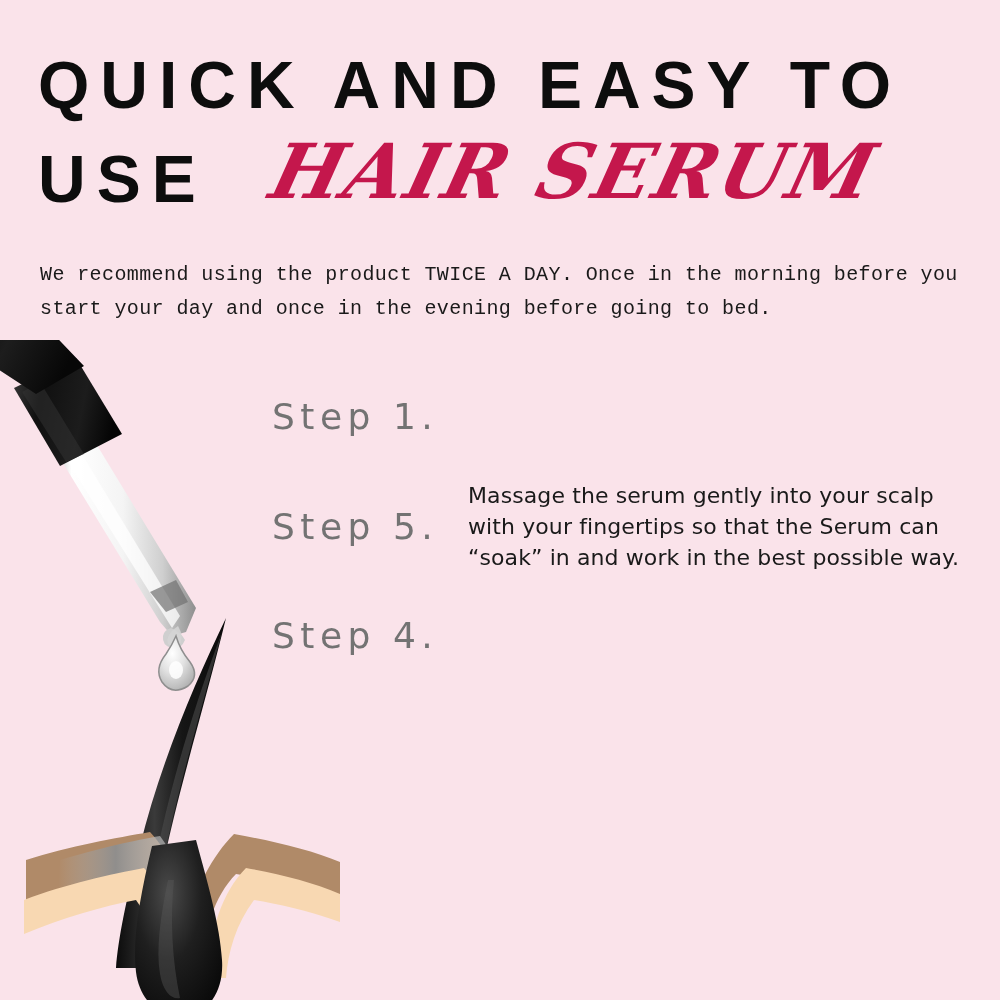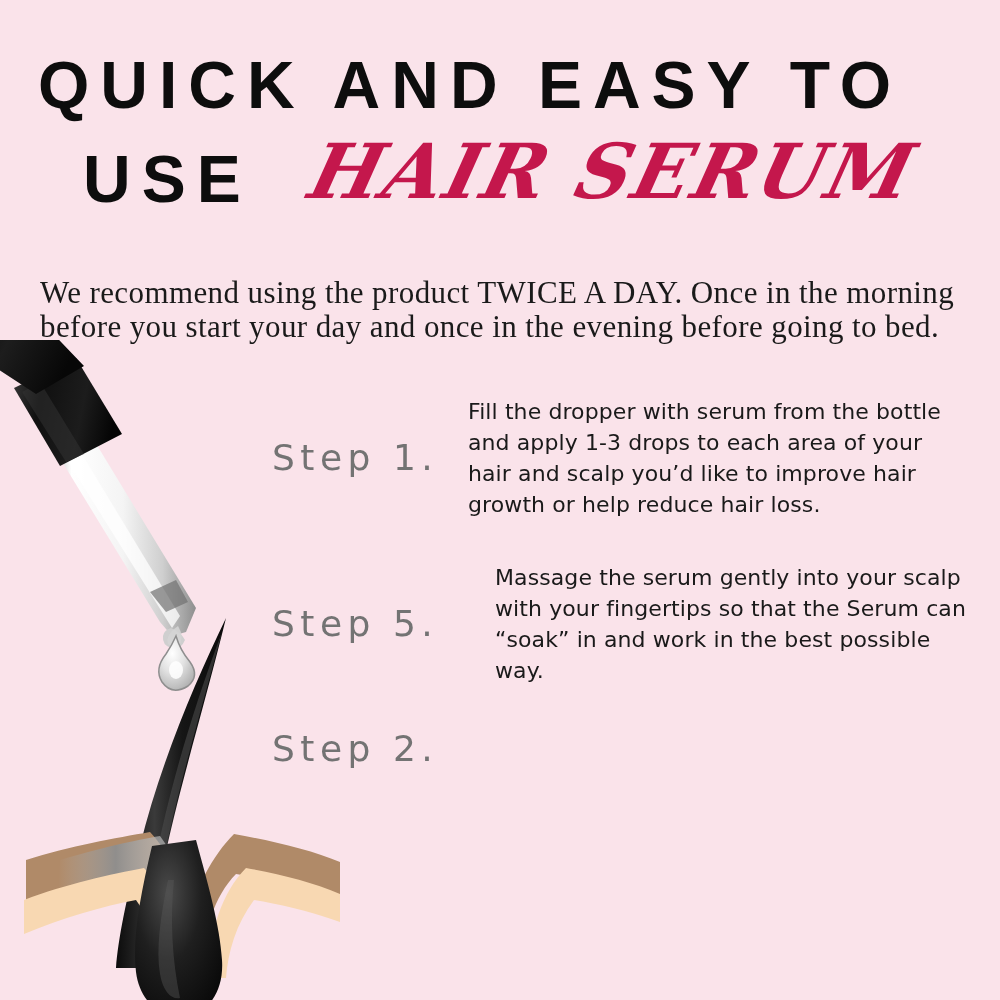--- a/index.html
+++ b/index.html
@@ -35,24 +35,23 @@
     font-weight: bold;
     font-size: 66px;
     line-height: 74px;
     letter-spacing: 11px;
     color: #0d0d0d;
     white-space: nowrap;
   }
   .headline-line2 {
     display: flex;
     align-items: flex-end;
-    gap: 1px;
+    gap: 7px;
     margin-top: 8px;
     height: 84px;
-    margin-left: 45px;
   }
   .headline-use {
     font-family: "Liberation Sans", sans-serif;
     font-weight: bold;
     font-size: 66px;
     line-height: 70px;
     letter-spacing: 11px;
     color: #0d0d0d;
   }
   .script-wrap {
@@ -70,24 +69,24 @@
     font-weight: bold;
     font-size: 76px;
     fill: #c4174c;
     letter-spacing: 2px;
   }
 
   
   .subheading {
     position: absolute;
     left: 40px;
-    top: 276px;
+    top: 258px;
     width: 930px;
-    font-family: Liberation Serif, serif;
-    font-size: 31px;
+    font-family: Liberation Mono, monospace;
+    font-size: 20px;
     line-height: 34px;
     letter-spacing: 0.4px;
     color: #1a1a1a;
   }
 
   
   .steps {
     position: absolute;
     left: 272px;
     top: 396px;
@@ -111,21 +110,21 @@
   }
   .step-body {
     flex: 1 1 auto;
     font-family: "DejaVu Sans", sans-serif;
     font-size: 22px;
     line-height: 31px;
     color: #1a1a1a;
     letter-spacing: 0.1px;
   }
   .step-1 .step-body { max-width: 500px; }
-  .step-2 .step-body { max-width: 515px; margin-left: 27px; }
+  .step-2 .step-body { max-width: 515px; }
   .step-3 .step-body { max-width: 505px; }
 
   
   .illustration {
     position: absolute;
     left: 0;
     top: 340px;
     width: 340px;
     height: 660px;
     pointer-events: none;
@@ -150,30 +149,29 @@
       </span>
     </div>
   </div>
 
   <div class="subheading">We recommend using the product TWICE A DAY. Once in the morning before you start your day and once in the evening before going to bed.</div>
 
   <div class="steps">
 
     <div class="step-row step-1">
       <div class="step-label">Step 1.</div>
-      <div class="step-body">Fill the dropper with serum from the bottle and apply 1-3 drops to each area of your hair and scalp you’d like to improve hair growth or help reduce hair loss.</div>
     </div>
 
     <div class="step-row step-2">
       <div class="step-label">Step 5.</div>
       <div class="step-body">Massage the serum gently into your scalp with your fingertips so that the Serum can “soak” in and work in the best possible way.</div>
     </div>
 
     <div class="step-row step-3">
-      <div class="step-label">Step 2.</div>
+      <div class="step-label">Step 4.</div>
     </div>
 
   </div>
 
   <div class="illustration">
     <svg width="340" height="660" viewBox="0 0 340 660">
       <defs>
         <linearGradient id="glassGrad" x1="0" y1="0" x2="1" y2="0">
           <stop offset="0%" stop-color="#9a9a9a"></stop>
           <stop offset="18%" stop-color="#ffffff"></stop>

